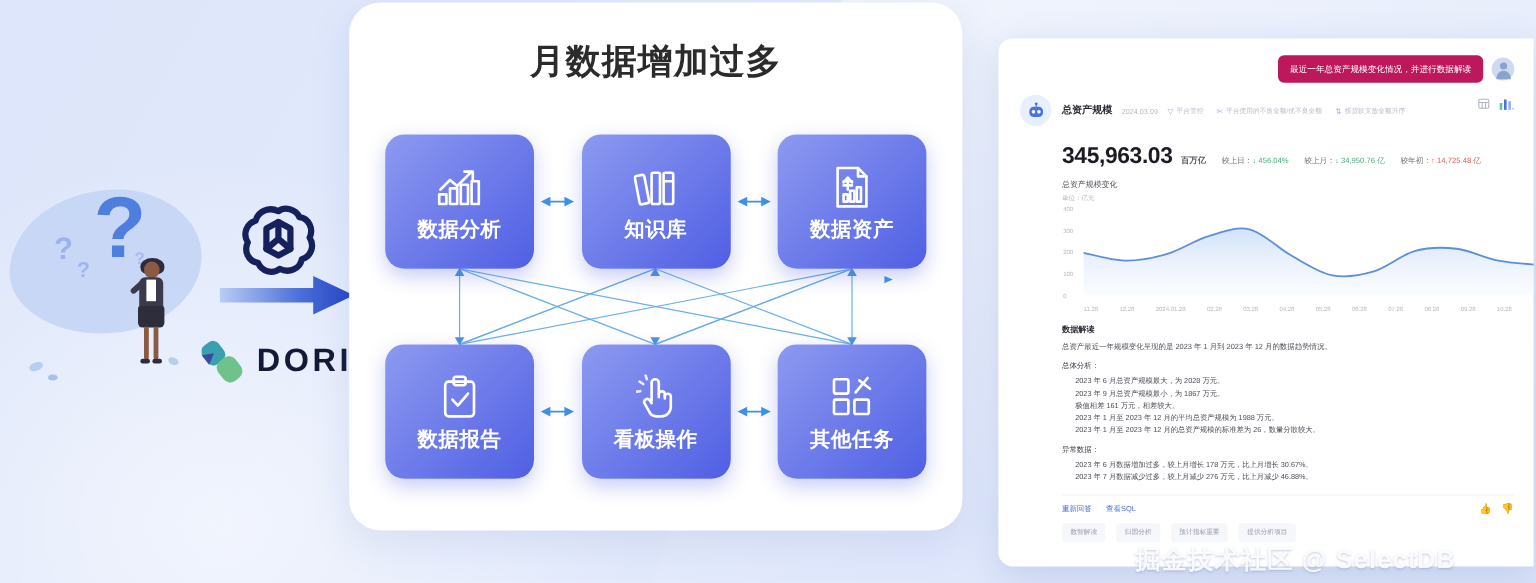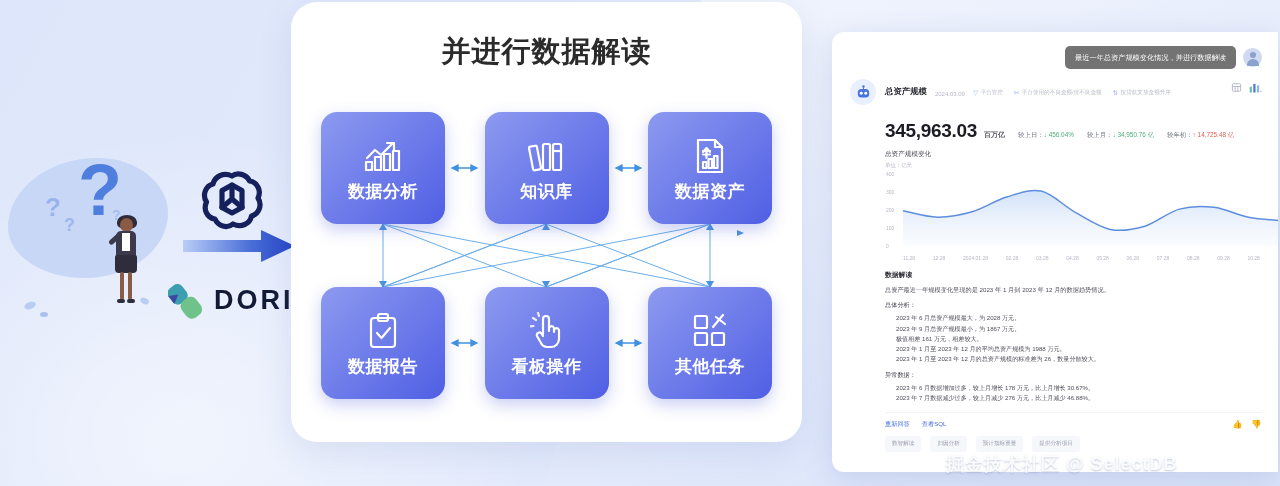--- a/index.html
+++ b/index.html
@@ -67,21 +67,21 @@
   .node .lbl{color:#fff;font-size:17px;font-weight:700;letter-spacing:.5px;}
 
   .links{position:absolute;left:30px;top:110px;width:451px;height:287px;z-index:1;pointer-events:none;}
 
   
   .dash{position:absolute;left:832px;top:32px;width:446px;height:440px;
     background:#fff;border-radius:12px 0 0 12px;box-shadow:0 8px 30px rgba(80,106,170,.18);overflow:hidden;}
   .dash-inner{position:absolute;inset:0;padding:14px 16px 0 18px;}
 
   .query-row{display:flex;justify-content:flex-end;align-items:center;gap:7px;}
-  .query-bubble{background:#737373;color:#fff;font-size:7.2px;line-height:1.3;
+  .query-bubble{background:#be185d;color:#fff;font-size:7.2px;line-height:1.3;
     padding:7px 10px;border-radius:5px;max-width:175px;}
   .avatar{width:19px;height:19px;border-radius:50%;background:#cfdaf2;flex:none;position:relative;}
   .avatar:before{content:"";position:absolute;left:6.5px;top:3.5px;width:6px;height:6px;border-radius:50%;background:#8aa2cc;}
   .avatar:after{content:"";position:absolute;left:3.5px;top:10.5px;width:12px;height:7px;border-radius:6px 6px 0 0;background:#8aa2cc;}
 
   .bot-row{display:flex;gap:9px;margin-top:10px;}
   .bot{width:26px;height:26px;border-radius:50%;background:#e8efff;flex:none;
     display:flex;align-items:center;justify-content:center;}
   .bot-body{flex:1;min-width:0;}
 
@@ -114,21 +114,21 @@
 
   .act-row{display:flex;align-items:center;margin-top:9px;padding-top:6px;border-top:1px solid #f0f2f6;}
   .act-link{font-size:6.2px;color:#4a6fdc;margin-right:12px;cursor:pointer;}
   .act-spacer{flex:1;}
   .thumb{font-size:8.5px;color:#b6bac6;margin-left:8px;}
 
   .sugg-row{display:flex;gap:9px;margin-top:7px;}
   .sugg{font-size:5.6px;color:#9aa0b0;background:#f5f7fb;border-radius:3px;padding:4px 7px;white-space:nowrap;}
 
   
-  .watermark{position:absolute;left:946px;top:452px;font-size:18px;font-weight:700;
+  .watermark{position:absolute;left:946px;top:452px;font-size:21px;font-weight:700;
     color:rgba(255,255,255,.88);text-shadow:0 1px 2px rgba(120,135,175,.45);
     letter-spacing:1px;white-space:nowrap;z-index:30;}
 </style>
 </head>
 <body>
 
 <div class="stage">
 
   <div class="bg-base"></div>
   <div class="bg-sweep"></div>
@@ -181,21 +181,21 @@
   <svg class="doris-logo" viewBox="0 0 44 44">
     <g transform="rotate(-38 22 22)">
       <rect x="6" y="2" width="17" height="19" rx="6" fill="#3c9fb0"></rect>
       <rect x="8" y="20" width="18" height="21" rx="7" fill="#6fc28a"></rect>
       <path d="M6 7 L15 12 L6 17 Z" fill="#3b4a9e"></path>
     </g>
   </svg>
   <div class="doris-text">DORIS</div>
 
   <div class="center-card">
-    <div class="center-title">并进行数据解读</div>
+    <div class="center-title">月数据增加过多</div>
 
     <svg class="links" viewBox="0 0 451 287">
       <g stroke="#5fa8e8" stroke-width="1" fill="none" opacity=".92">
 
         <path d="M62 112 L62 175"></path>
           <path d="M389 112 L389 175"></path>
 
         <path d="M62 112 L225 175"></path>
           <path d="M62 112 L389 175"></path>
         <path d="M225 112 L62 175"></path>

